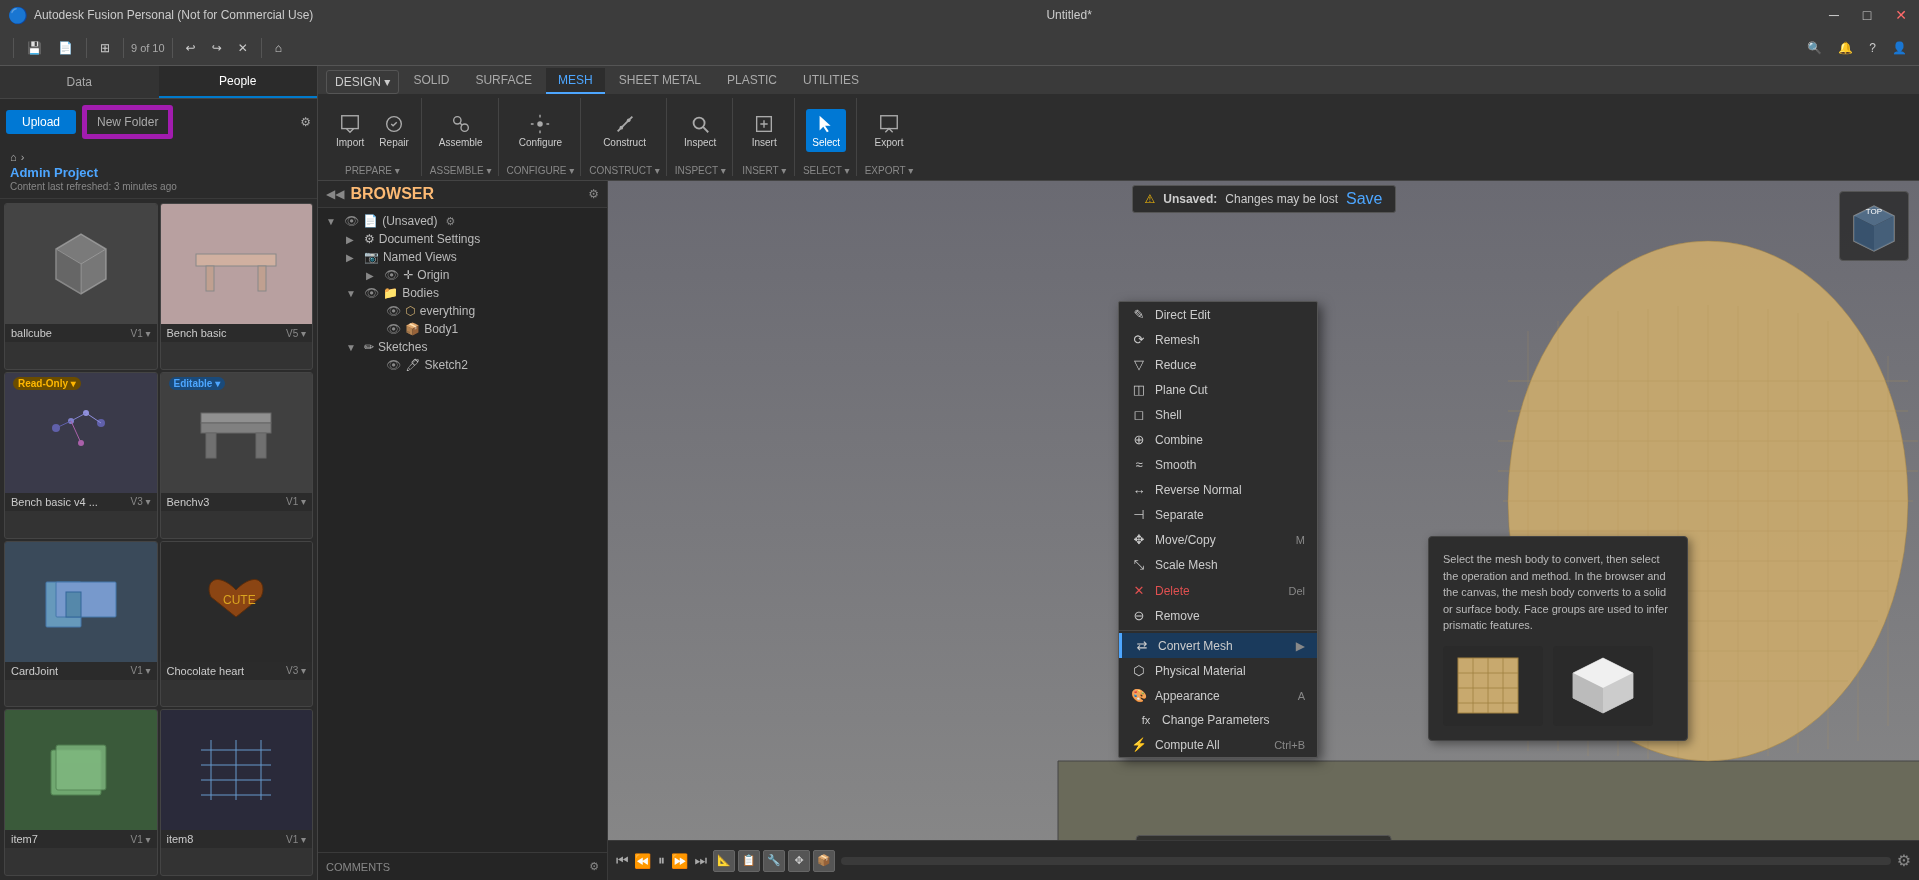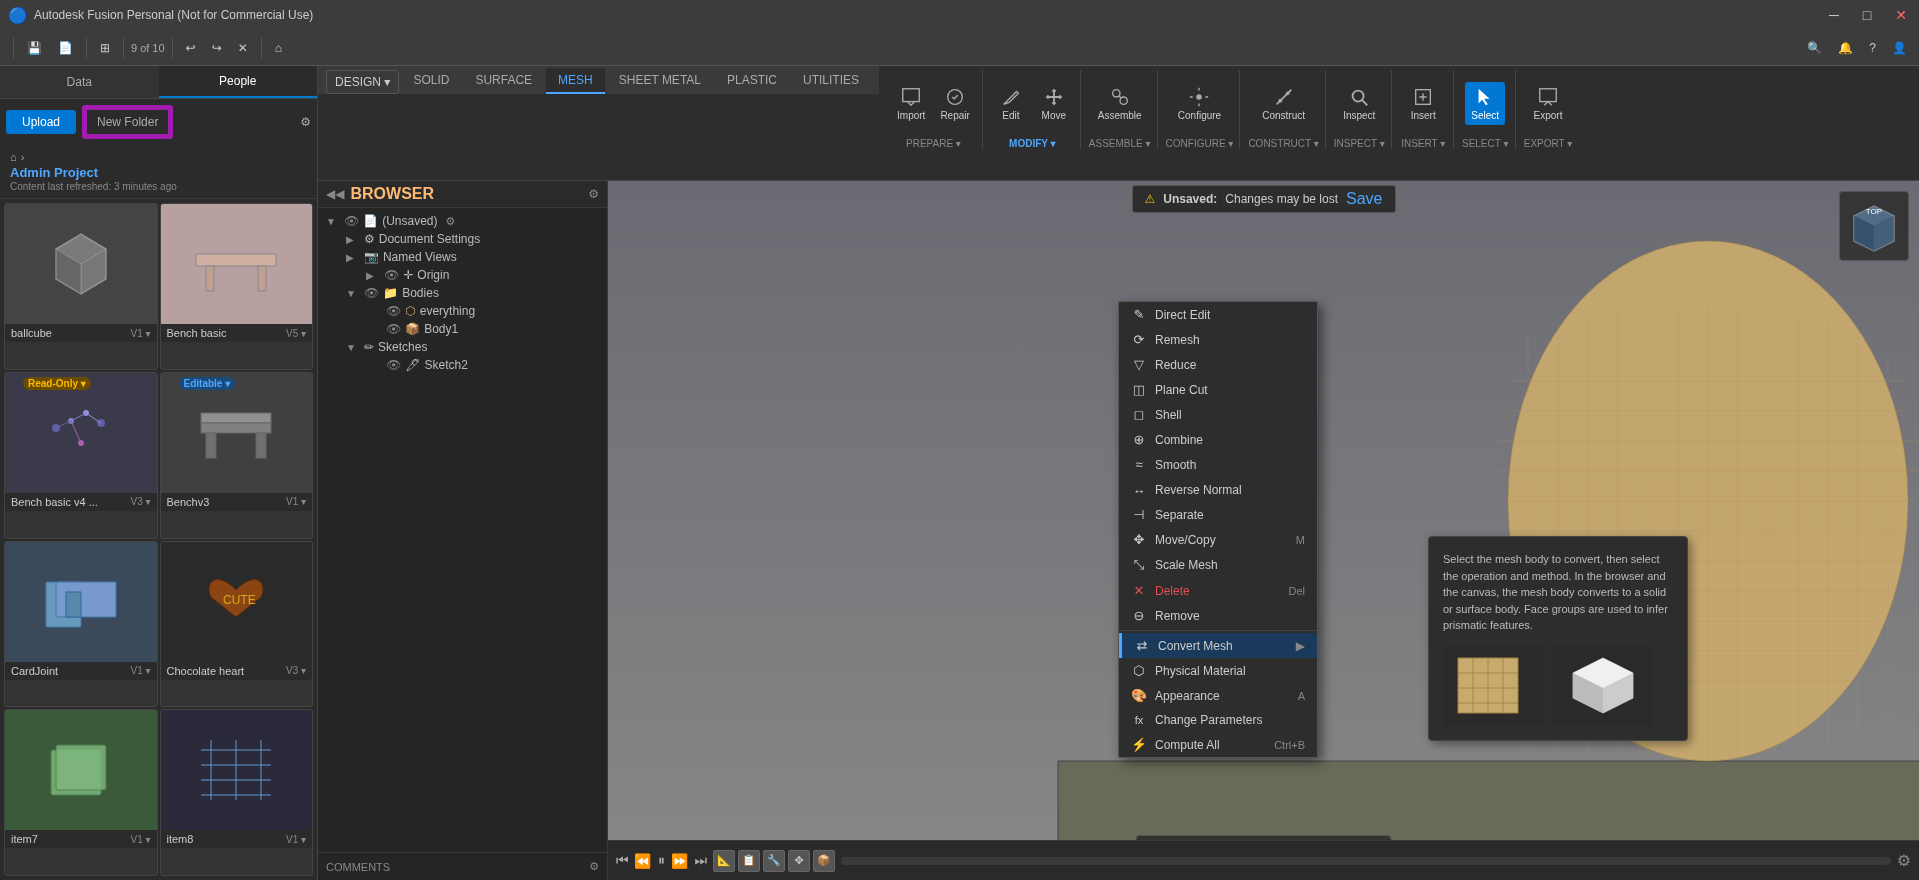--- a/index.html
+++ b/index.html
@@ -66,32 +66,33 @@
     .thumb-img {
       width: 100%; height: 120px; background: #444; display: flex; align-items: center;
       justify-content: center; overflow: hidden;
     }
     .thumb-label {
       padding: 3px 6px; display: flex; justify-content: space-between; align-items: center;
       font-size: 11px; color: #ccc; background: #2b2b2b;
     }
     .thumb-version { color: #888; font-size: 10px; }
     .thumb-badge {
-      position: absolute; top: 4px; left: 18px; font-size: 10px; padding: 1px 5px;
+      position: absolute; top: 4px; left: 8px; font-size: 10px; padding: 1px 5px;
       border-radius: 10px; font-weight: bold;
     }
     .badge-readonly { background: #6a4c00; color: #ffb700; }
     .badge-editable { background: #1a4a7a; color: #4da6ff; }
 
     
     #center-area { flex: 1; display: flex; flex-direction: column; position: relative; }
 
     
     #ribbon {
       background: #2d2d2d; border-bottom: 1px solid #444; height: 115px; display: flex;
+      flex-direction: column;
     }
     #ribbon-tabs {
       display: flex; background: #3a3a3a; height: 28px; align-items: flex-end;
       padding: 0 8px; gap: 2px;
     }
     .ribbon-tab {
       padding: 5px 12px; font-size: 12px; cursor: pointer; color: #aaa;
       background: none; border: none; border-bottom: 2px solid transparent;
     }
     .ribbon-tab.active { color: #4da6ff; border-bottom: 2px solid #4da6ff; background: #2d2d2d; }
@@ -226,20 +227,23 @@
     
     .scene-3d { width: 100%; height: 100%; background: linear-gradient(180deg, #6a6a72 0%, #888 100%); position: relative; }
   </style>
 </head>
 <body>
 
 <div id="titlebar">
   <div id="titlebar-left">
     <span style="font-size:16px;">🔵</span>
     <span style="font-size:12px; color:#ccc;">Autodesk Fusion Personal (Not for Commercial Use)</span>
+  </div>
+  <div id="titlebar-title">
+    <span style="color:#ccc;">Untitled*</span>
   </div>
   <div id="titlebar-right">
     <span>─</span>
     <span>□</span>
     <span style="color:#ff6b6b;">✕</span>
   </div>
 </div>
 
 <div id="toolbar">
   <span style="color:#4da6ff; font-weight:bold; font-size:13px;"></span>
@@ -446,38 +450,20 @@
               <svg viewBox="0 0 24 24">
                   <circle cx="12" cy="12" r="8" fill="none" stroke="#aaa" stroke-width="1.5"></circle>
                   <path d="M9 12 L11 14 L15 10" stroke="#aaa" stroke-width="1.5" fill="none"></path>
                 </svg>
               <span>Repair</span>
             </button>
           </div>
           <span class="ribbon-group-label">PREPARE ▾</span>
         </div>
 
-        <div class="ribbon-group">
-          <div class="ribbon-group-btns">
-            <button class="r-btn">
-              <svg viewBox="0 0 24 24">
-                  <path d="M4 20 L8 16 L18 6 L20 8 L10 18 Z" fill="none" stroke="#aaa" stroke-width="1.5"></path>
-                </svg>
-              <span>Edit</span>
-            </button>
-            <button class="r-btn">
-              <svg viewBox="0 0 24 24">
-                  <path d="M12 4 L12 20 M4 12 L20 12" stroke="#aaa" stroke-width="2" fill="none"></path>
-                  <path d="M10 6 L12 4 L14 6 M10 18 L12 20 L14 18 M6 10 L4 12 L6 14 M18 10 L20 12 L18 14" stroke="#aaa" stroke-width="1.5" fill="none"></path>
-                </svg>
-              <span>Move</span>
-            </button>
-          </div>
-          <span class="ribbon-group-label" style="color:#4da6ff; font-weight:bold;">MODIFY ▾</span>
-        </div>
 
         <div class="ribbon-group">
           <div class="ribbon-group-btns">
             <button class="r-btn">
               <svg viewBox="0 0 24 24">
                   <circle cx="8" cy="8" r="4" fill="none" stroke="#aaa" stroke-width="1.5"></circle>
                   <circle cx="16" cy="16" r="4" fill="none" stroke="#aaa" stroke-width="1.5"></circle>
                   <line x1="11" y1="11" x2="13" y2="13" stroke="#aaa" stroke-width="1.5"></line>
                 </svg>
               <span>Assemble</span>
@@ -781,21 +767,21 @@
           <div class="menu-item">
             <span class="icon">⬡</span>
             <span>Physical Material</span>
           </div>
           <div class="menu-item">
             <span class="icon">🎨</span>
             <span>Appearance</span>
             <span class="shortcut">A</span>
           </div>
           <div class="menu-item">
-            <span class="icon" style="font-size:11px;">fx</span>
+            <span class="icon" style="font-size:11px;margin-left:7px;">fx</span>
             <span>Change Parameters</span>
           </div>
           <div class="menu-item">
             <span class="icon">⚡</span>
             <span>Compute All</span>
             <span class="shortcut">Ctrl+B</span>
           </div>
         </div>
 
         <div id="tooltip-panel">

